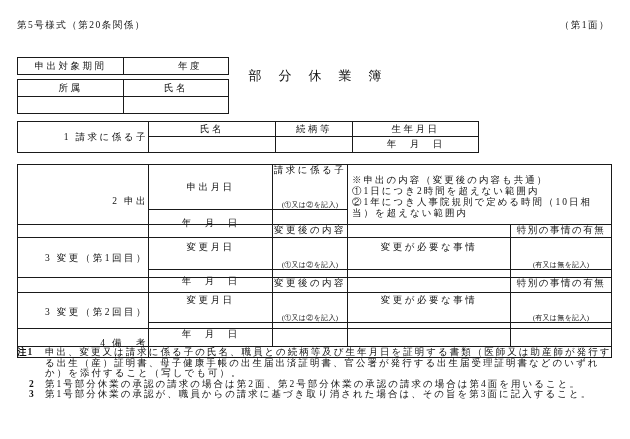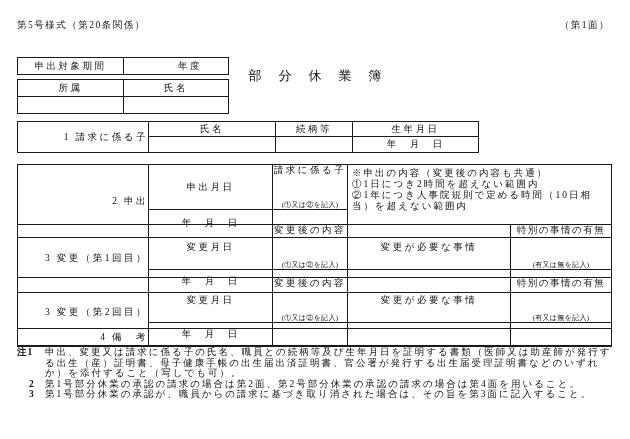--- a/index.html
+++ b/index.html
@@ -19,21 +19,21 @@
     border:1px solid #1a1a1a; padding:0; font-size:9.5px; letter-spacing:2.5px;
     text-align:center; vertical-align:middle; overflow:hidden; white-space:nowrap;
   }
   td.blank { letter-spacing:0; }
   td.seclabel { text-align:right; padding-left:8px; letter-spacing:2.5px; }
   .sec-no { display:inline-block; width:11px; margin-right:7px; letter-spacing:0; }
   .datecell { letter-spacing:2px; }
   .subhead { line-height:10px; }
   .subnote { display:block; font-size:7px; letter-spacing:0.3px; line-height:8px;margin-top:26px; }
   td.noticecell {
-    text-align:left; vertical-align:top; padding:3px 4px; white-space:normal;
+    text-align:left; vertical-align:top; padding:10px 4px; white-space:normal;
     font-size:9.5px; letter-spacing:2px; line-height:11px;
   }
   #notes { position:absolute; left:17px; top:347px; width:596px; font-size:9.5px; letter-spacing:2px; line-height:10.5px; }
   .note { display:flex; }
   .note-marker { flex:0 0 28px; letter-spacing:1px;font-weight:bold; }
   .note-marker.indent { padding-left:12px; box-sizing:border-box; }
   .note-text { flex:1 1 auto; }
 </style>
 </head>
 <body>
@@ -193,21 +193,21 @@
     </tr>
   </tbody>
     </table>
 
   <table style="left:17px; top:328px; width:594px;">
     <colgroup>
         <col style="width:131px">
         <col style="width:463px">
       </colgroup>
     <tbody>
-        <tr style="height:17px;">
+        <tr style="height:29px;">
       <td class="seclabel">
         <span class="sec-no">4</span><span>備　考</span>
       </td>
       <td class="blank"></td>
     </tr>
   </tbody>
     </table>
 
   <div id="notes">
     <div class="note">

